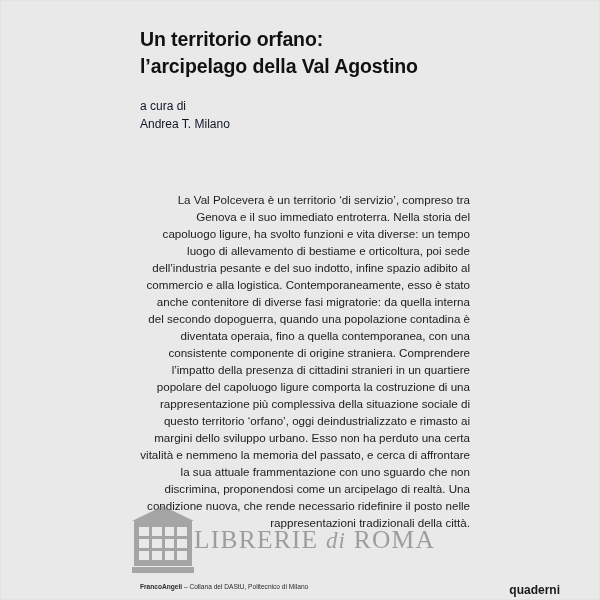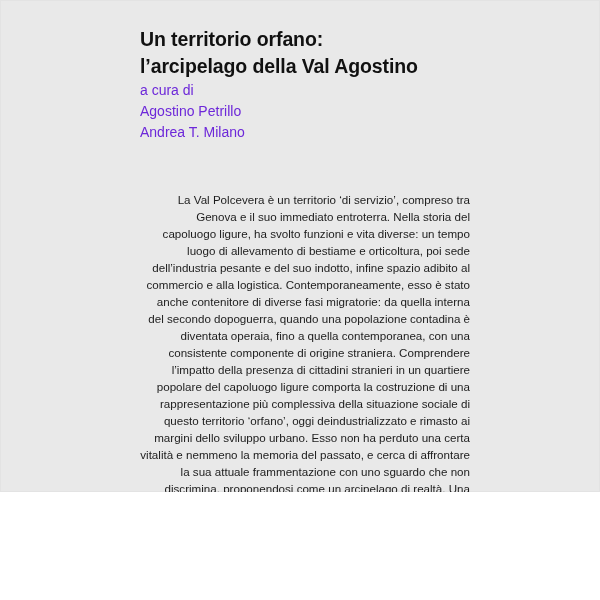--- a/index.html
+++ b/index.html
@@ -9,21 +9,21 @@
   body {
     width: 600px;
     height: 600px;
     background: #ffffff;
     font-family: "Liberation Sans", sans-serif;
     overflow: hidden;
   }
   .page {
     position: relative;
     width: 600px;
-    height: 492px;
+    height: 600px;
     background: #e9e9e9;
     box-sizing: border-box;
     overflow: hidden;
   }
   
   .page::before {
     content: "";
     position: absolute;
     left: 0; top: 0; right: 0; bottom: 0;
     box-shadow: inset 0 0 0 1px #e3e3e3;
@@ -44,22 +44,23 @@
     color: #111111;
     line-height: 1.38;
     letter-spacing: -0.1px;
     margin: 0;
   }
   .title-line {
     display: block;
     white-space: nowrap;
   }
   .editors {
-    font-size: 14px;
-    color: #6d28d9;
+    margin-top: 17px;
+    font-size: 12px;
+    color: #0f172a;
     line-height: 1.52;
   }
   .editors .line {
     display: block;
   }
   .blurb {
     position: absolute;
     left: 140px;
     top: 192px;
     width: 330px;
@@ -179,21 +180,20 @@
 
   <div class="content">
 
     <h1 class="title">
       <span class="title-line">Un territorio orfano:</span>
       <span class="title-line">l’arcipelago della Val Agostino</span>
     </h1>
 
     <div class="editors">
       <span class="line">a cura di</span>
-      <span class="line">Agostino Petrillo</span>
       <span class="line">Andrea T. Milano</span>
     </div>
 
   </div>
 
   <div class="blurb">
     <p>La Val Polcevera è un territorio ‘di servizio’, compreso tra Genova e il suo immediato entroterra. Nella storia del capoluogo ligure, ha svolto funzioni e vita diverse: un tempo luogo di allevamento di bestiame e orticoltura, poi sede dell’industria pesante e del suo indotto, infine spazio adibito al commercio e alla logistica. Contemporaneamente, esso è stato anche contenitore di diverse fasi migratorie: da quella interna del secondo dopoguerra, quando una popolazione contadina è diventata operaia, fino a quella contemporanea, con una consistente componente di origine straniera. Comprendere l’impatto della presenza di cittadini stranieri in un quartiere popolare del capoluogo ligure comporta la costruzione di una rappresentazione più complessiva della situazione sociale di questo territorio ‘orfano’, oggi deindustrializzato e rimasto ai margini dello sviluppo urbano. Esso non ha perduto una certa vitalità e nemmeno la memoria del passato, e cerca di affrontare la sua attuale frammentazione con uno sguardo che non discrimina, proponendosi come un arcipelago di realtà. Una condizione nuova, che rende necessario ridefinire il posto nelle rappresentazioni tradizionali della città.</p>
   </div>
 
   <div class="watermark">

